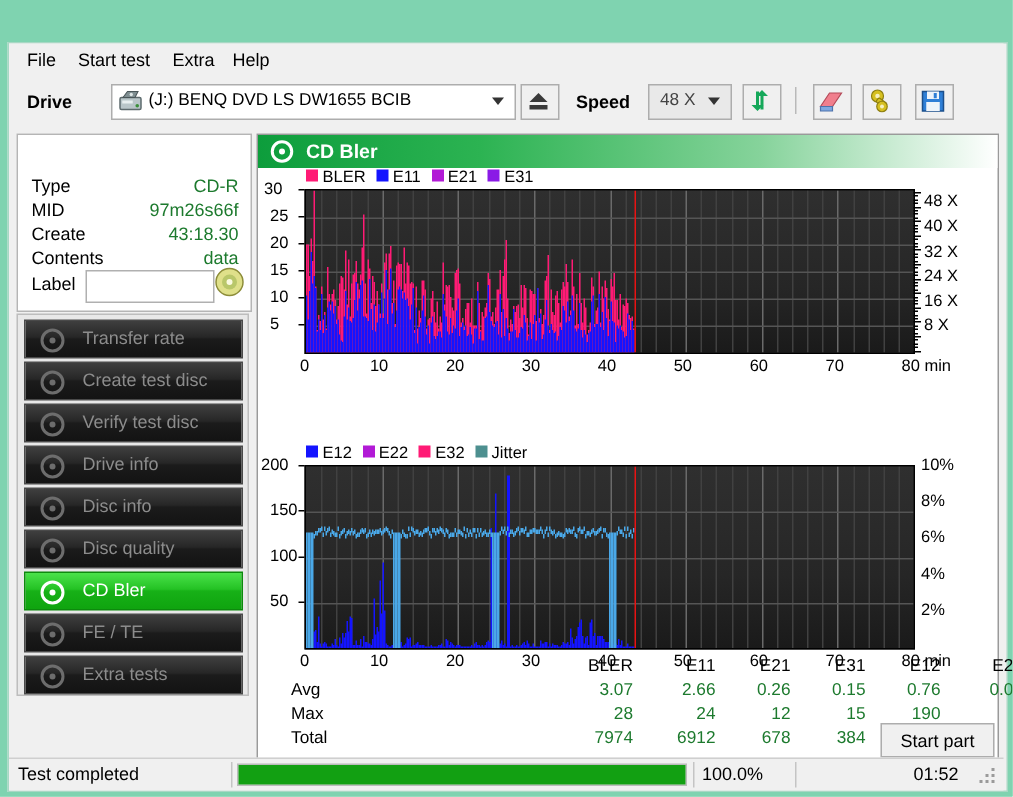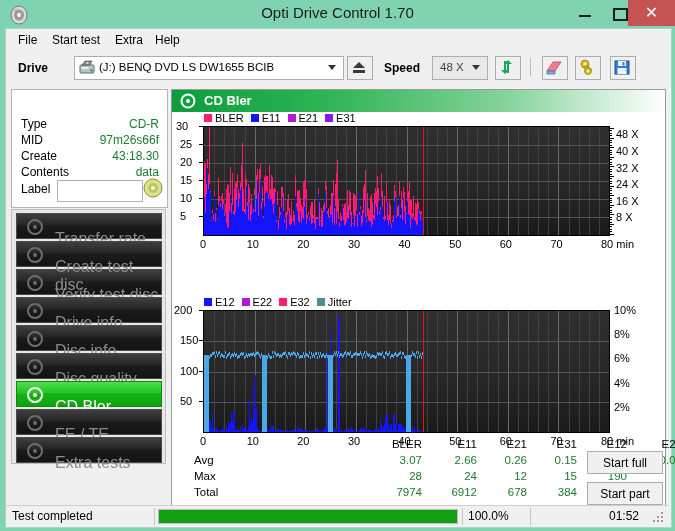--- a/index.html
+++ b/index.html
@@ -166,22 +166,22 @@
     background: linear-gradient(to bottom, #3f3f3f 0%, #262626 45%, #1b1b1b 50%, #131313 100%);
     border: 1px solid #4a4a4a;
     box-sizing: border-box;
     cursor: default;
   }
   .nav-btn.active {
     background: linear-gradient(to bottom, #4ae24a 0%, #24c224 45%, #17b117 50%, #0fa40f 100%);
     border: 1px solid #0d8a0d;
   }
   .nav-txt {
-    position: absolute; left: 38px; top: 16px;
-    font-size: 16px; color: #8c8c8c;
+    position: absolute; left: 38px; top: 4px;
+    font-size: 12px; color: #8c8c8c;
   }
   .nav-btn.active .nav-txt { color: #ffffff; }
   .nav-icon {
     position: absolute; left: 9px; top: 4px; width: 18px; height: 18px;
   }
 
   .status-win-btn {
     position: absolute; left: 0; top: 378px; width: 155px; height: 22px;
     background: #f0f0f0; border: 1px solid #adadad;
     box-sizing: border-box;
@@ -299,40 +299,20 @@
   }
   .grip i {
     position: absolute; width: 2px; height: 2px; background: #9a9a9a;
   }
 </style>
 </head>
 <body>
 
 <div id="app">
 
-  <div class="titlebar">
-    <div class="title-icon">
-      <svg width="20" height="20" viewBox="0 0 20 20">
-        <ellipse cx="10" cy="10" rx="8" ry="9" fill="#dcdcdc" stroke="#7a7a7a" stroke-width="1"></ellipse>
-        <ellipse cx="10" cy="10" rx="5" ry="5.5" fill="#9a9a9a"></ellipse>
-        <ellipse cx="10" cy="10" rx="2" ry="2.2" fill="#f4f4f4"></ellipse>
-        <path d="M4 5 L9 3 L7 6 Z" fill="#b9b9b9"></path>
-      </svg>
-    </div>
-    <div class="title-text">Opti Drive Control 1.70</div>
-    <div class="win-btn win-min">
-      <div class="glyph-min"></div>
-    </div>
-    <div class="win-btn win-max">
-      <div class="glyph-max"></div>
-    </div>
-    <div class="win-btn win-close">
-      <div class="glyph-close">✕</div>
-    </div>
-  </div>
 
   <div class="client">
 
     <div class="menubar">
       <div class="menu-item" style="left:6px">File</div>
       <div class="menu-item" style="left:40px">Start test</div>
       <div class="menu-item" style="left:103px">Extra</div>
       <div class="menu-item" style="left:143px">Help</div>
     </div>
 
@@ -1620,23 +1600,20 @@
           <div class="st-cell st-val" style="right: 38px; top: 380px;">190</div>
           <div class="st-cell st-rowlbl" style="left: 22px; right: auto; top: 396px;">Total</div>
           <div class="st-cell st-val" style="right: 243px; top: 396px;">7974</div>
           <div class="st-cell st-val" style="right: 188px; top: 396px;">6912</div>
           <div class="st-cell st-val" style="right: 138px; top: 396px;">678</div>
           <div class="st-cell st-val" style="right: 88px; top: 396px;">384</div>
           <div class="st-cell st-val" style="right: 38px; top: 396px;">1972</div>
           <div style="position: absolute; left: 0px; top: 416px; width: 493px; height: 1px; background: rgb(207, 207, 207);"></div>
         </div>
 
-      <div class="start-btn" style="left:415px; top:361px;">
-        <div class="start-btn-txt">Start full</div>
-      </div>
       <div class="start-btn" style="left:415px; top:392px;">
         <div class="start-btn-txt">Start part</div>
       </div>
     </div>
 
     <div class="statusbar">
       <div class="sb-txt">Test completed</div>
       <div class="sb-sep" style="left:148px"></div>
       <div class="progress-outer">
         <div class="progress-fill" id="pfill" style="width: 100%;"></div>

